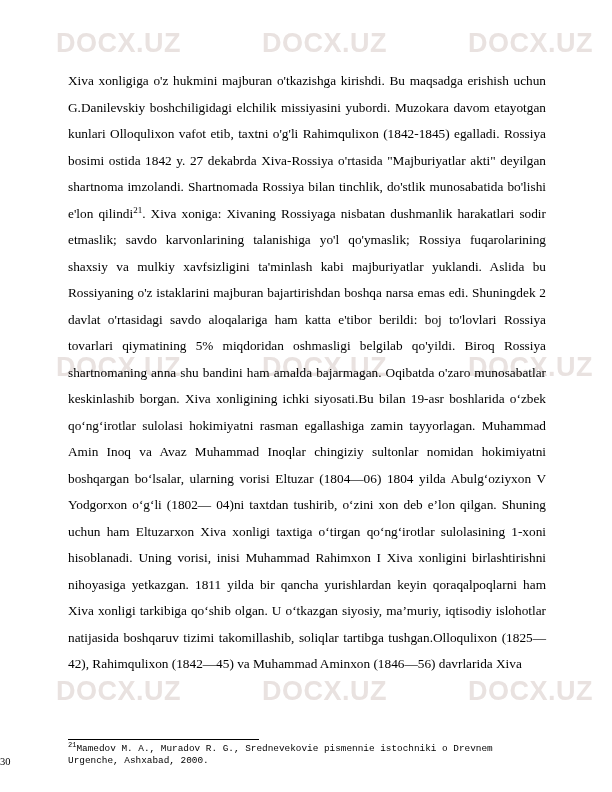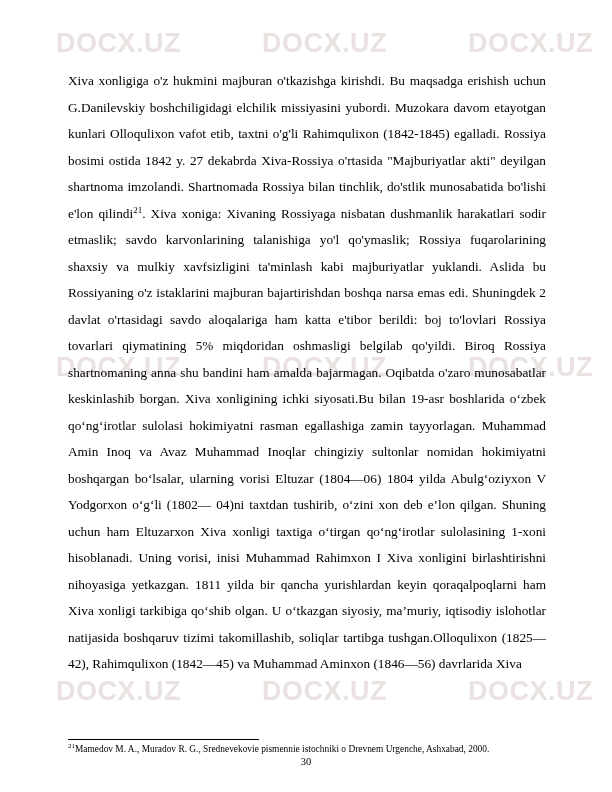--- a/index.html
+++ b/index.html
@@ -83,31 +83,31 @@
   }
   .footnote {
     position: absolute;
     left: 68px;
     top: 743px;
     width: 478px;
     font-size: 9.4px;
     line-height: 12px;
     color: #000000;
     text-align: left;
+    font-family: Liberation Mono, monospace;
   }
   .footnote sup {
     font-size: 7px;
   }
 
   .page-number {
     position: absolute;
     left: 0;
     right: 0;
     top: 756px;
-    text-align: center;
     font-size: 10.5px;
     color: #000000;
   }
 </style>
 </head>
 <body>
 
 <div class="watermark-layer">
   <div class="wm wm-1">DOCX.UZ</div>
   <div class="wm wm-2">DOCX.UZ</div>

